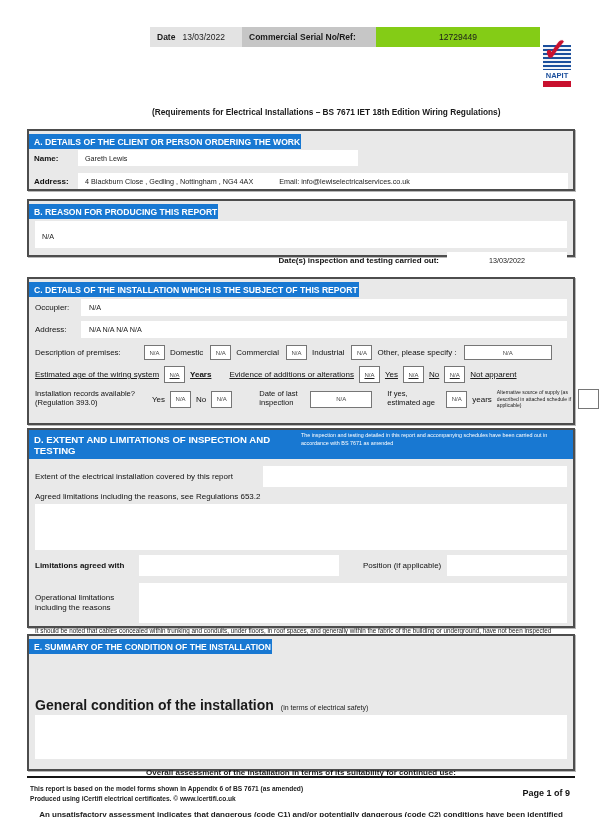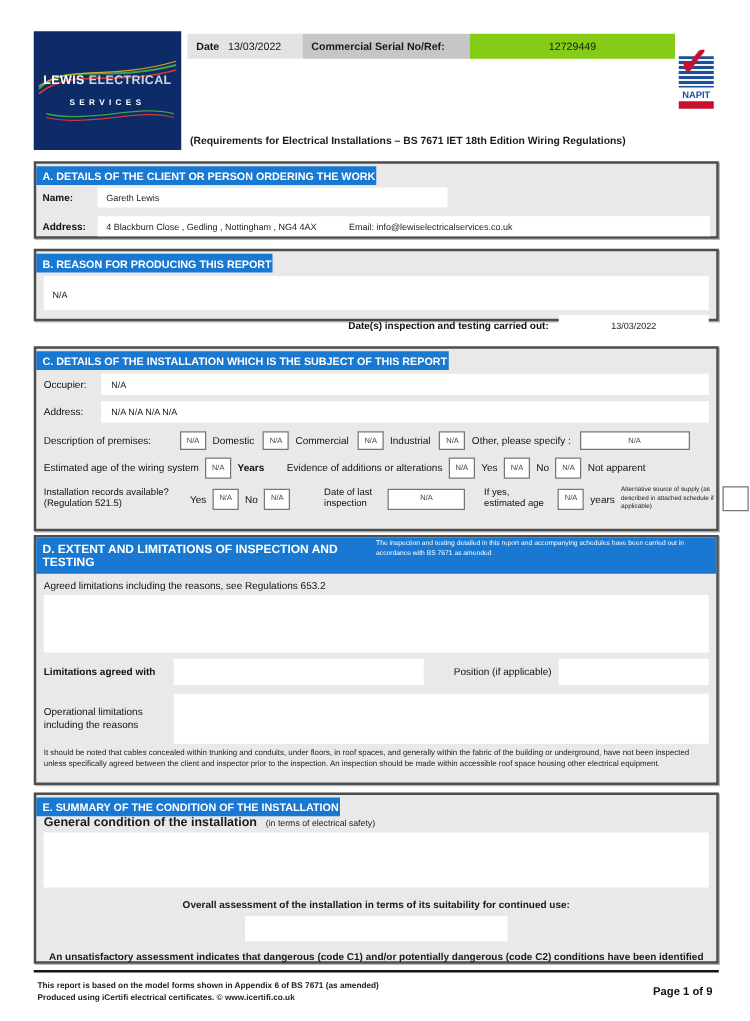--- a/index.html
+++ b/index.html
@@ -61,21 +61,21 @@
   
   .sec-c { top:277px; height:148px; }
   .c-row { display:flex; align-items:center; margin:0 6px; }
   .c-occ,.c-addr { margin-top:5px; }
   .c-lbl { width:46px; flex-shrink:0; }
   .c-line-input { flex:1; height:17px; display:flex; align-items:center; padding:0 8px; }
   .c-premises { margin-top:7px; gap:5px; }
   .c-premises .lbl { margin-right:2px; }
   .c-prem-lbl { width:102px; flex-shrink:0; }
   .c-other-box { width:88px; height:15px; justify-content:center; }
-  .c-age { margin-top:6px; gap:5px; }
+  .c-age { margin-top:6px; gap:5px;text-decoration:underline; }
   .c-age .gap { width:8px; }
   .c-records { margin-top:6px; gap:5px; align-items:center; }
   .c-rec-lbl { width:112px; font-size:7.6px; line-height:1.15; flex-shrink:0; }
   .c-date-lbl { width:46px; font-size:7.6px; line-height:1.15; flex-shrink:0; }
   .c-ifyes-lbl { width:54px; font-size:7.6px; line-height:1.15; flex-shrink:0; }
   .c-wide-box { width:62px; height:17px; }
   .c-alt-lbl { width:76px; font-size:5.1px; line-height:1.25; flex-shrink:0; }
   .c-alt-box { width:21px; height:20px; }
 
   
@@ -94,51 +94,37 @@
   .d-pos-lbl { margin-left:24px; margin-right:6px; }
   .d-pos-input { flex:1; height:21px; }
   .d-op-row { display:flex; align-items:flex-start; margin:7px 6px 0 6px; }
   .d-op-lbl { width:104px; flex-shrink:0; line-height:1.3; padding-top:10px; }
   .d-op-input { flex:1; height:40px; }
   .d-footnote { margin:4px 6px 0 6px; font-size:6.3px; line-height:1.35; color:#222; }
 
   
   .sec-e { top:634px; height:137px; }
   .e-general-row { display:flex; align-items:baseline; margin:2px 6px 2px 6px; gap:7px; }
-  .e-gen-lbl { font-size:10px; font-weight:bold; }
+  .e-gen-lbl { font-size:14px; font-weight:bold;margin-top:44px; }
   .e-gen-sub { font-size:7px; }
   .e-general-area { margin:0 6px; height:44px; padding:3px 6px; }
   .e-overall-lbl { margin-top:9px; text-align:center; font-size:8px; font-weight:bold; }
   .e-overall-box { width:210px; height:20px; margin:5px auto 0; }
   .e-unsat { margin:8px 8px 0 8px; text-align:center; font-size:8px; font-weight:bold; }
 
   
   .footer-line { position:absolute; left:27px; top:776px; width:548px; height:2px; background:#151515; }
   .footer-left { position:absolute; left:30px; top:784px; font-size:6.6px; font-weight:bold; line-height:1.5; color:#222; }
   .footer-page { position:absolute; right:30px; top:788px; font-size:9px; font-weight:bold; color:#111; }
 </style>
 </head>
 <body>
 
 <div class="page">
 
-  <div class="logo">
-    <svg viewBox="0 0 118 95">
-      <path d="M4,46 C28,24 55,42 114,27" stroke="#3fa348" fill="none" stroke-width="1.6"></path>
-      <path d="M4,50 C32,28 62,45 114,31" stroke="#d23b38" fill="none" stroke-width="1.4"></path>
-      <path d="M4,44 C30,26 58,40 114,24" stroke="#e0a326" fill="none" stroke-width="0.9"></path>
-      <path d="M10,66 C45,74 85,58 112,66" stroke="#3fa348" fill="none" stroke-width="1.1"></path>
-      <path d="M10,69 C45,77 85,61 112,69" stroke="#d23b38" fill="none" stroke-width="0.9"></path>
-    </svg>
-    <div class="logo-line1">
-      <span class="logo-lewis">LEWIS</span>
-      <span class="logo-electrical">ELECTRICAL</span>
-    </div>
-    <div class="logo-line2">SERVICES</div>
-  </div>
 
   <div class="meta-bar">
     <div class="meta-date">
       <span class="k">Date</span>
       <span>13/03/2022</span>
     </div>
     <div class="meta-serial-label">Commercial Serial No/Ref:</div>
     <div class="meta-serial-value">12729449</div>
   </div>
 
@@ -220,39 +206,45 @@
       <span class="lbl">Evidence of additions or alterations</span>
       <span class="nabox" style="height:17px;">N/A</span>
       <span class="lbl">Yes</span>
       <span class="nabox" style="height:17px;">N/A</span>
       <span class="lbl">No</span>
       <span class="nabox" style="height:17px;">N/A</span>
       <span class="lbl">Not apparent</span>
     </div>
 
     <div class="c-row c-records">
-      <span class="lbl c-rec-lbl">Installation records available? (Regulation 521.5)</span>
+      <span class="lbl c-rec-lbl">Installation records available? (Regulation 393.0)</span>
       <span class="lbl">Yes</span>
       <span class="nabox" style="height:17px;">N/A</span>
       <span class="lbl">No</span>
       <span class="nabox" style="height:17px;">N/A</span>
       <span class="lbl c-date-lbl" style="margin-left:22px;">Date of last inspection</span>
       <span class="nabox c-wide-box">N/A</span>
       <span class="lbl c-ifyes-lbl" style="margin-left:10px;">If yes, estimated age</span>
       <span class="nabox" style="height:17px;">N/A</span>
       <span class="lbl">years</span>
       <span class="c-alt-lbl">Alternative source of supply (as described in attached schedule if applicable)</span>
       <span class="nabox c-alt-box"></span>
     </div>
   </div>
 
   <div class="section sec-d">
     <div class="d-head">
       <span class="d-head-title">D. EXTENT AND LIMITATIONS OF INSPECTION AND TESTING</span>
       <span class="d-head-note">The inspection and testing detailed in this report and accompanying schedules have been carried out in accordance with BS 7671 as amended</span>
+    </div>
+    <div class="d-extent-row">
+      <span class="lbl d-extent-lbl">Extent of the electrical installation covered by this report</span>
+      <div class="input d-extent-input">
+        <span class="val"></span>
+      </div>
     </div>
     <div class="lbl d-agreed-lbl">Agreed limitations including the reasons, see Regulations 653.2</div>
     <div class="input d-agreed-area">
       <span class="val"></span>
     </div>
     <div class="d-lim-row">
       <span class="lbl-b d-lim-lbl">Limitations agreed with</span>
       <div class="input d-lim-input">
         <span class="val"></span>
       </div>

